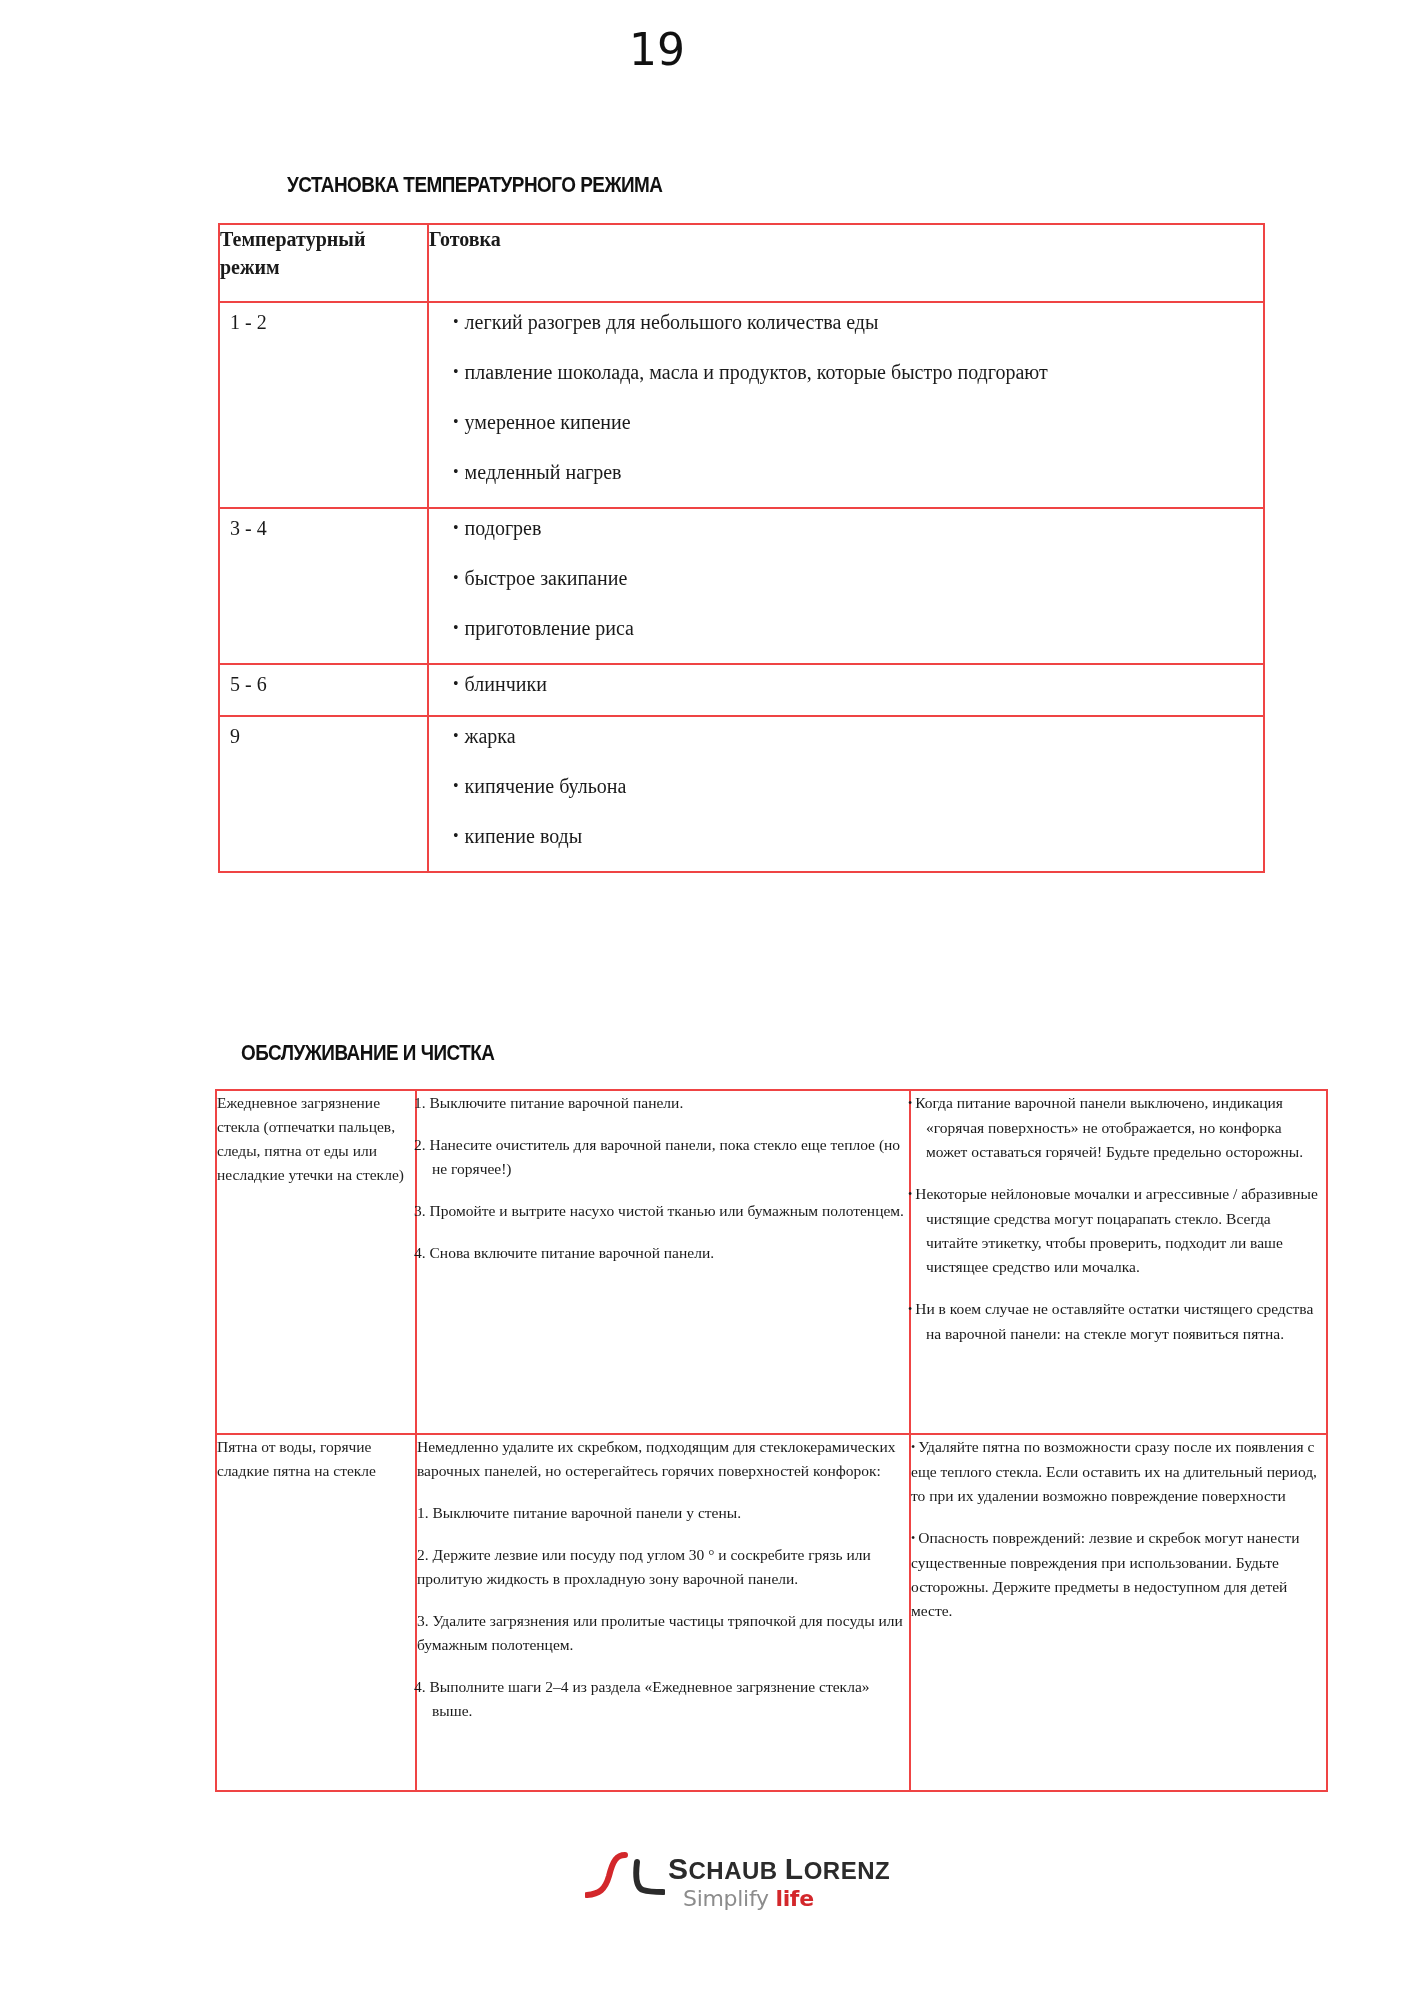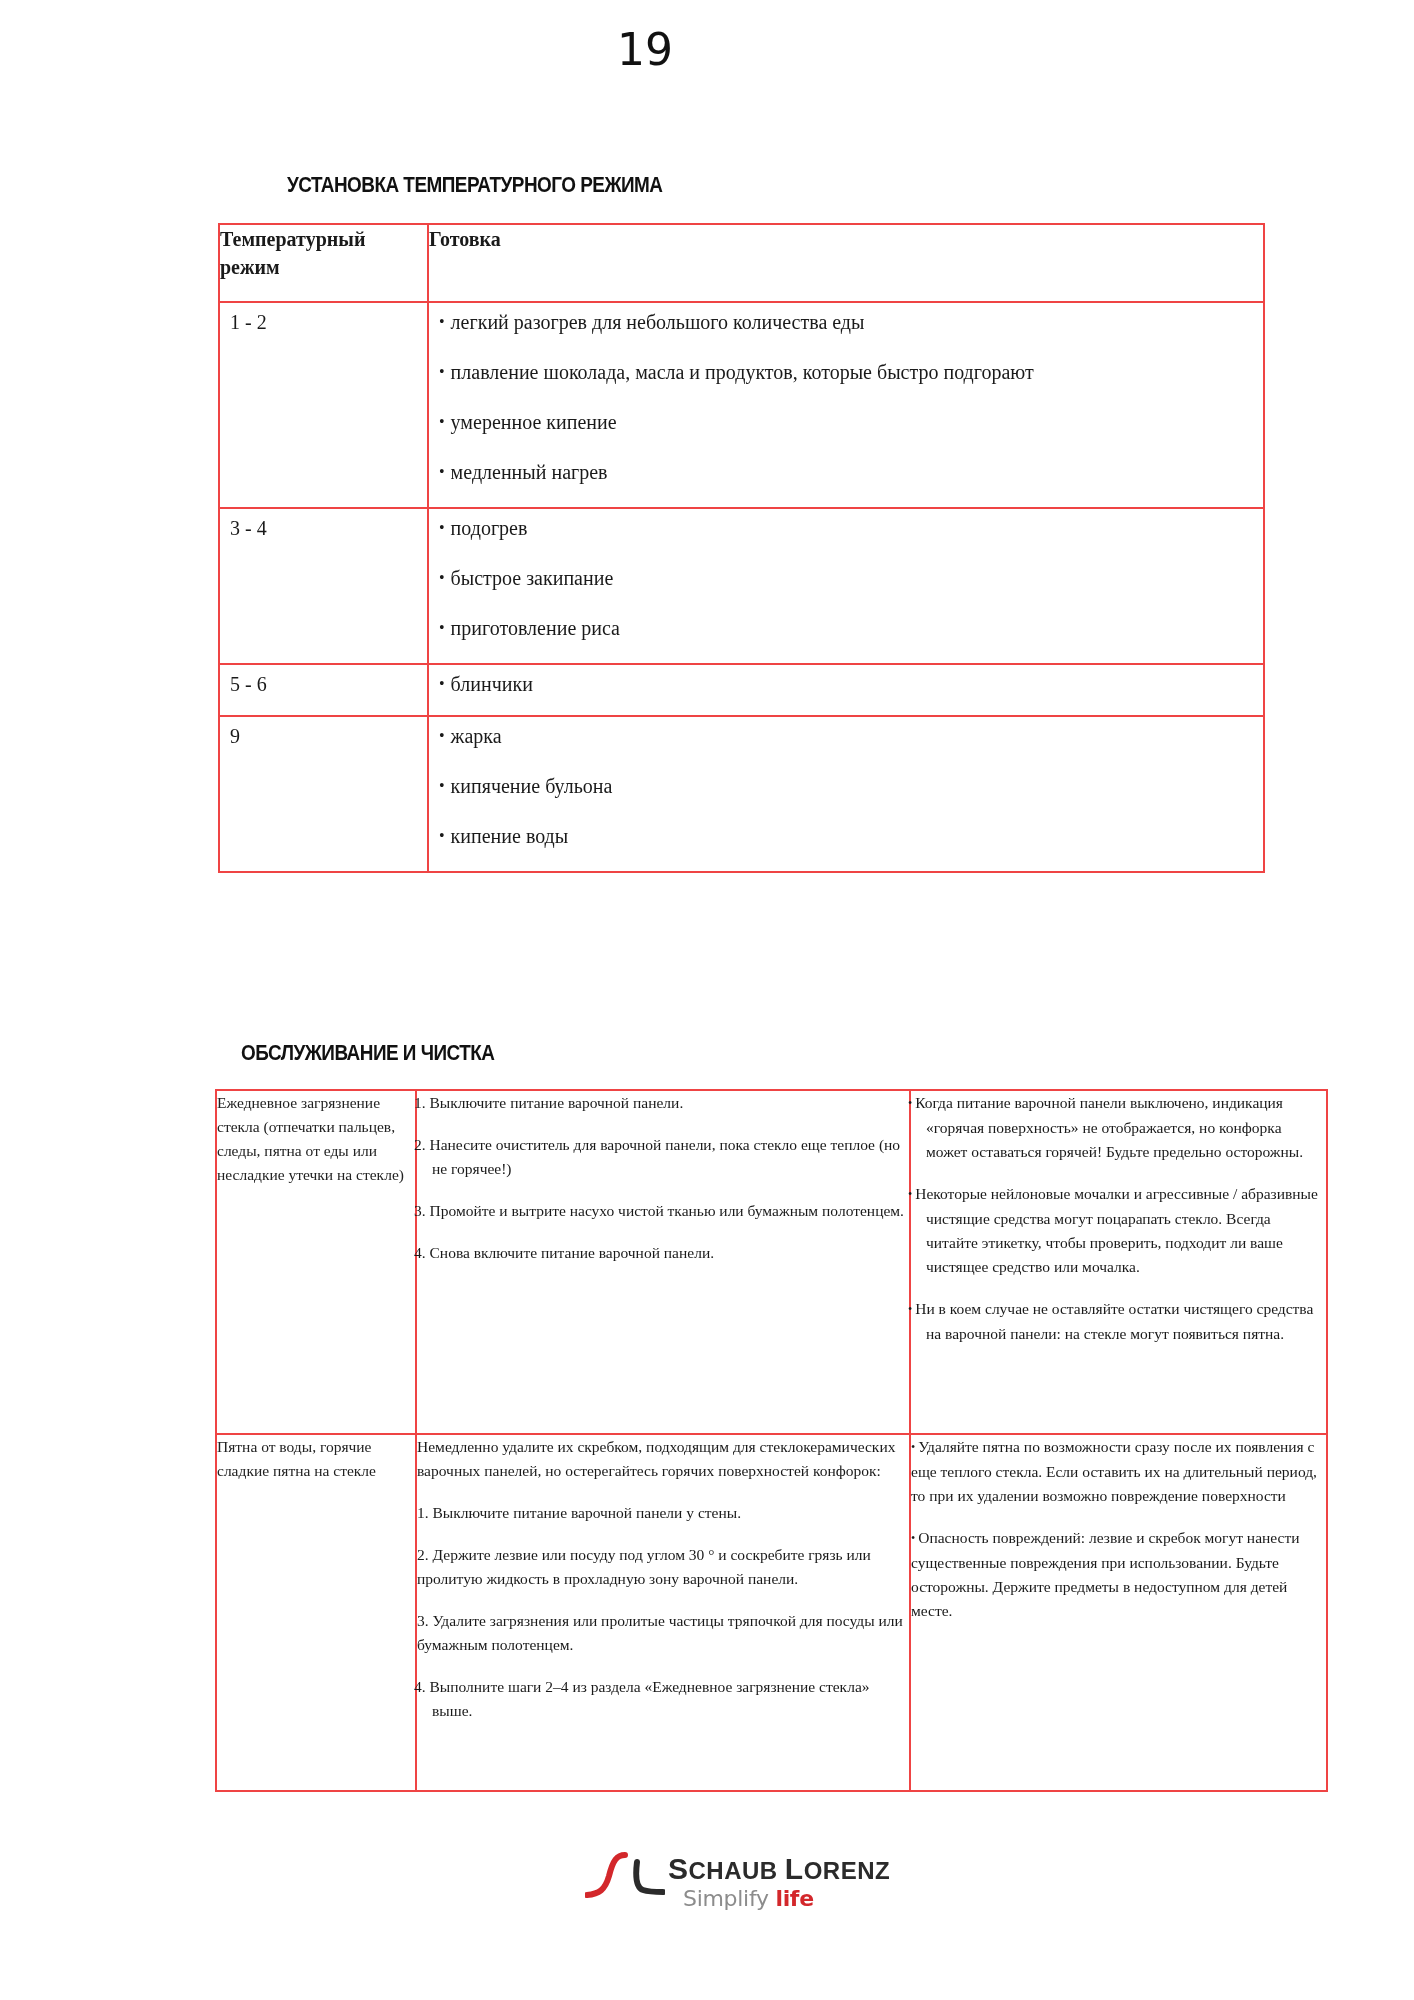--- a/index.html
+++ b/index.html
@@ -1,20 +1,20 @@
 <!DOCTYPE html>
 <html><head>
 <meta charset="utf-8">
 <style>
   html, body { margin: 0; padding: 0; background: #ffffff; }
   body { width: 1414px; height: 2000px; position: relative; overflow: hidden; color: #1a1a1a; }
   .abs { position: absolute; }
 
   .page-number {
-    left: 0; width: 1206px; top: 24px; text-align: center;
+    left: 12px; width: 1206px; top: 24px; text-align: center;
     font-family: "DejaVu Sans", sans-serif; font-size: 44px; color: #111;
     padding-left: 84px; box-sizing: border-box;
   }
   .heading {
     font-family: "Liberation Sans", sans-serif; font-weight: bold; color: #111;
     letter-spacing: -0.6px; transform-origin: left top;
   }
   .heading-1 { left: 287px; top: 172px; font-size: 22px; transform: scaleX(0.86); }
   .heading-2 { left: 241px; top: 1040px; font-size: 22px; transform: scaleX(0.86); }
 
@@ -24,21 +24,21 @@
   }
   table.grid td, table.grid th {
     border: 2px solid #ef4444; vertical-align: top; text-align: left; padding: 0; box-sizing: border-box;
   }
 
   
   .t1 { left: 218px; top: 223px; width: 1045px; }
   .t1 th { font-weight: bold; font-size: 20px; line-height: 28px; padding: 5px 10px 0 10px; height: 78px; }
   .t1 td { font-size: 20px; }
   .t1 .mode { padding: 6px 14px 0 10px; line-height: 26px; }
-  .t1 .cook { padding: 4px 10px 0 10px; }
+  .t1 .cook { padding: 4px 10px 0 24px; }
   .t1 .bullet-line { height: 50px; line-height: 30px; }
   .t1 .bullet-line::before { content: "\2022"; margin-right: 6px; font-size: 16px; position: relative; top: -2px; }
 
   
   .t2 { left: 215px; top: 1089px; width: 1111px; }
   .t2 th { font-weight: bold; font-size: 17px; height: 51px; padding: 8px 10px 0 10px; line-height: 20px; }
   .t2 td { font-size: 15.5px; line-height: 24px; padding: 6px 10px 0 10px; }
   .t2 .what { color: #222; }
   .t2 .para { margin: 0 0 18px 0; }
   .t2 .hang { padding-left: 15px; text-indent: -18px; }

